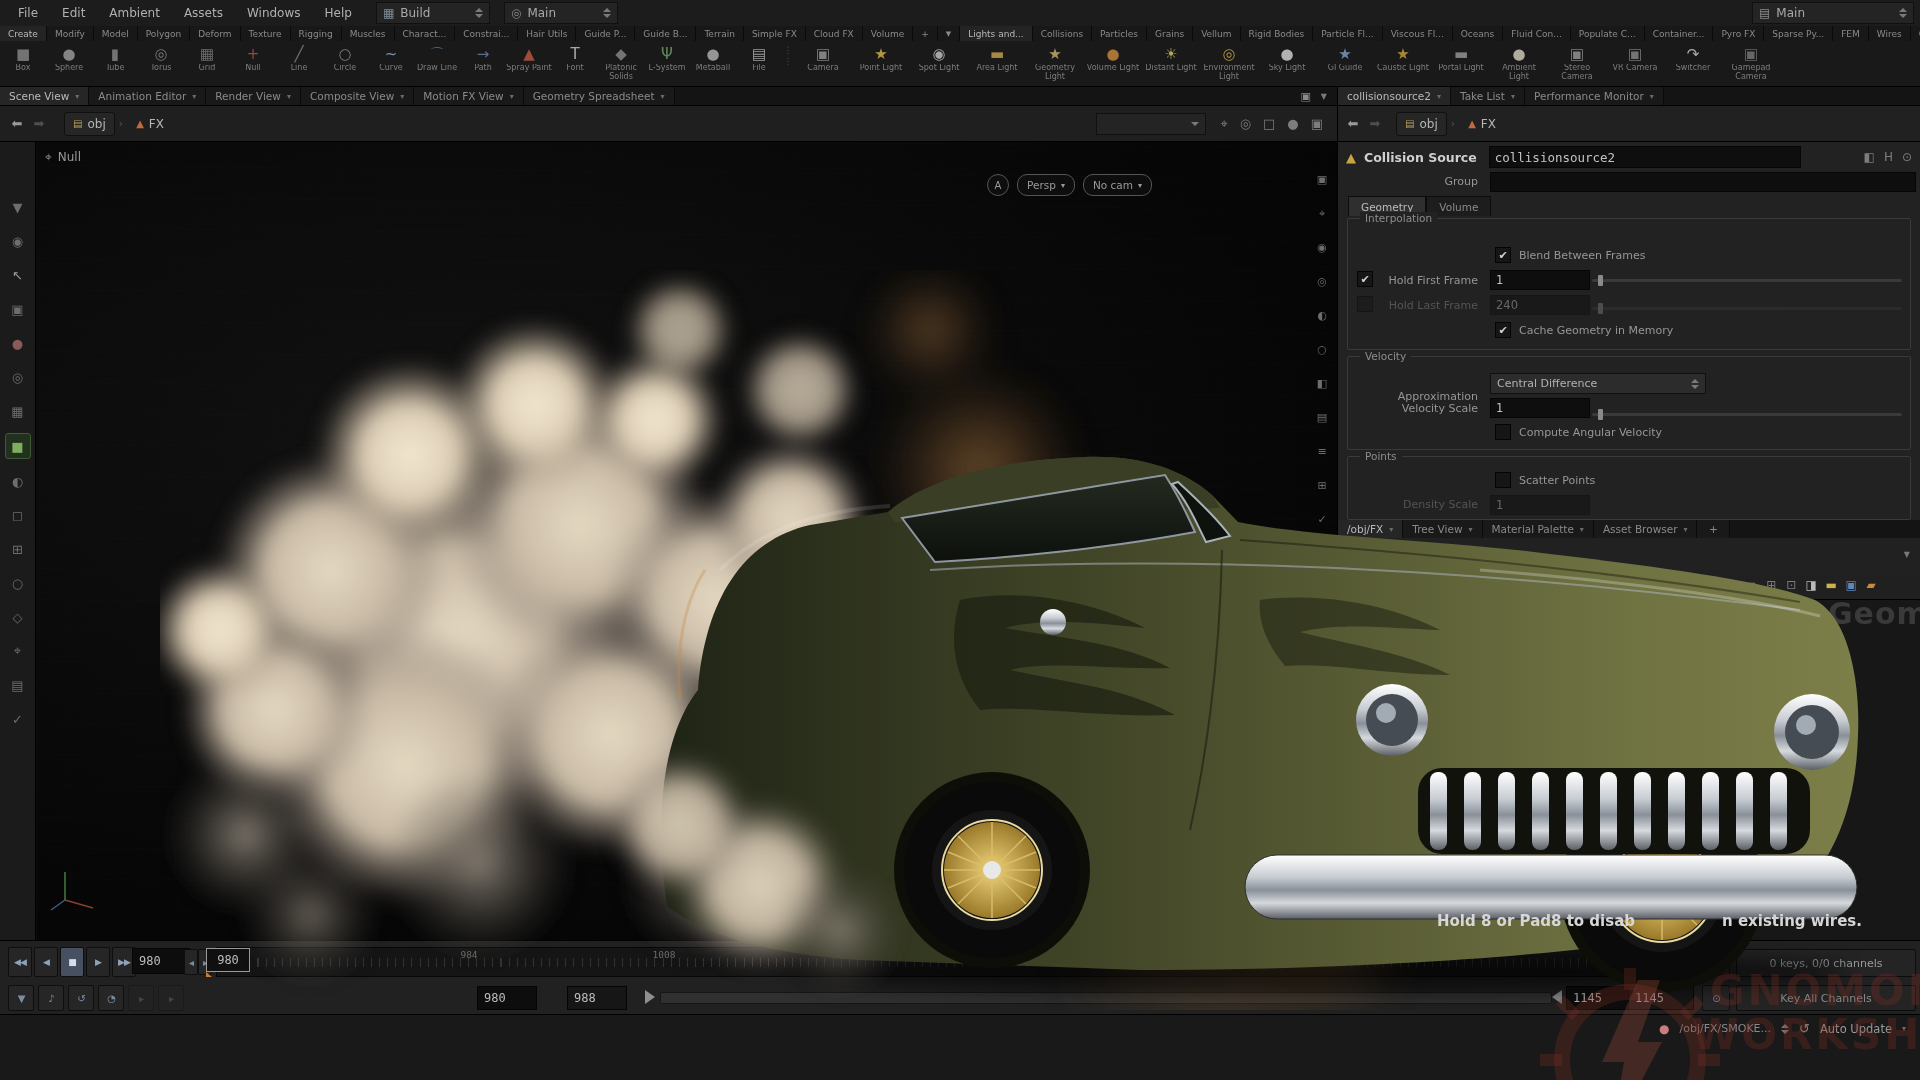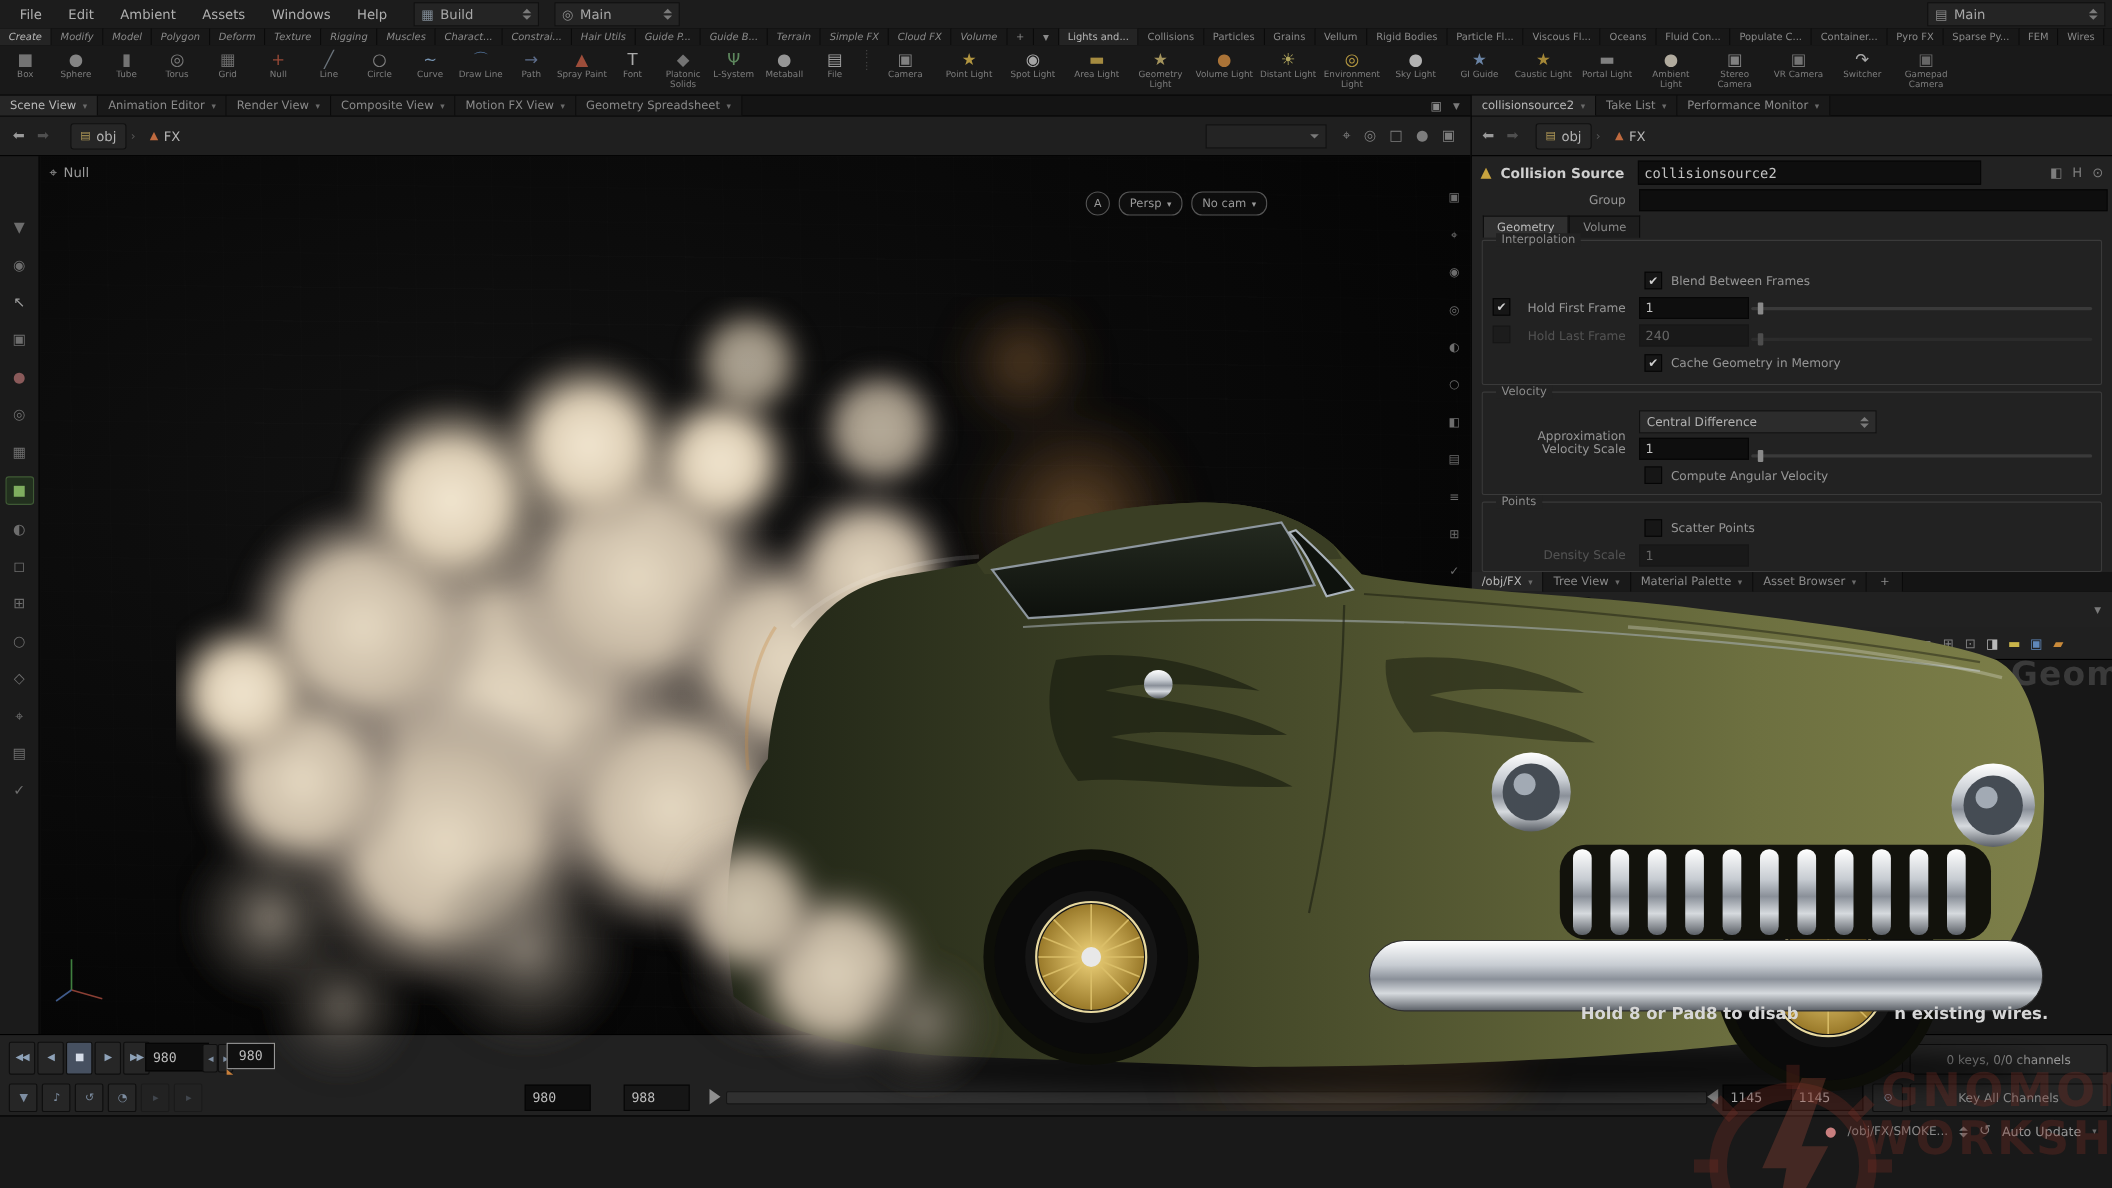--- a/index.html
+++ b/index.html
@@ -130,21 +130,21 @@
       <span style="color:#8a8a8a;">▤</span>
       <span>Main</span>
       <span class="spin">
           <i class="up"></i>
           <i class="dn"></i>
         </span>
     </div>
   </div>
 
   <div class="abs shelftabs">
-    <div style="display:flex;font-style:italic;">
+    <div style="display:flex;">
 
     <div class="stab active">Create</div>
         <div class="stab">Modify</div>
         <div class="stab">Model</div>
         <div class="stab">Polygon</div>
         <div class="stab">Deform</div>
         <div class="stab">Texture</div>
         <div class="stab">Rigging</div>
         <div class="stab">Muscles</div>
         <div class="stab">Charact...</div>
@@ -761,20 +761,33 @@
           </div>
           <div class="pbtn" style="width:22px;">
             <span>▶▶</span>
           </div>
         </div>
     </div>
     <div class="abs numfield" style="left:132px;top:7px;width:44px;height:24px;">980</div>
     <div class="abs pbtn small" style="left:184px;top:8px;width:12px;">◂</div>
     <div class="abs pbtn small" style="left:198px;top:8px;width:12px;">▸</div>
 
+    <div class="abs ruler" style="left:216px;top:6px;width:1478px;height:28px;">
+      <div class="ticks"></div>
+      <div>
+
+      <span class="ticklabel" style="left: 252px;">984</span>
+          <span class="ticklabel" style="left: 447px;">1008</span>
+          <span class="ticklabel" style="left: 641px;">1032</span>
+          <span class="ticklabel" style="left: 836px;">1056</span>
+          <span class="ticklabel" style="left: 1030px;">1080</span>
+          <span class="ticklabel" style="left: 1225px;">1104</span>
+          <span class="ticklabel" style="left: 1419px;">1128</span>
+        </div>
+    </div>
     <div class="abs numfield" style="left:206px;top:7px;width:30px;height:22px;justify-content:center;border:1px solid #9a9a9a;background:#101010;">980</div>
     <div class="abs" style="left:206px;top:31px;width:0;height:0;border-left:6px solid #c77e3a;border-top:5px solid transparent;border-bottom:0 solid transparent;"></div>
 
     <div class="abs pbtn small" style="left:1702px;top:8px;width:26px;">▤</div>
     <div class="abs greybtn" style="left:1736px;top:8px;width:178px;height:26px;">0 keys, 0/0 channels</div>
 
     <div class="abs row" style="left:8px;top:44px;gap:4px;">
       <div style="display:flex;gap:4px;">
 
       <div class="pbtn small" style="width:24px;">

